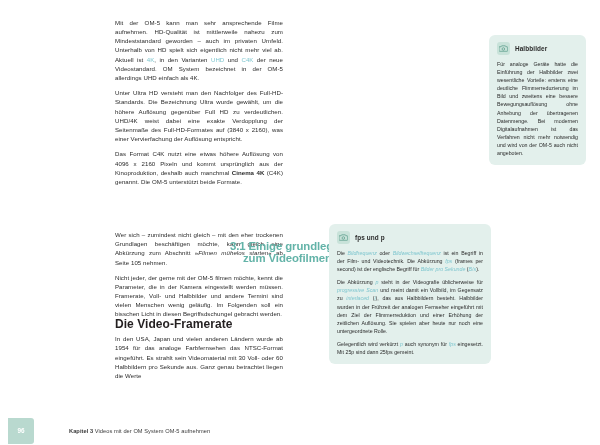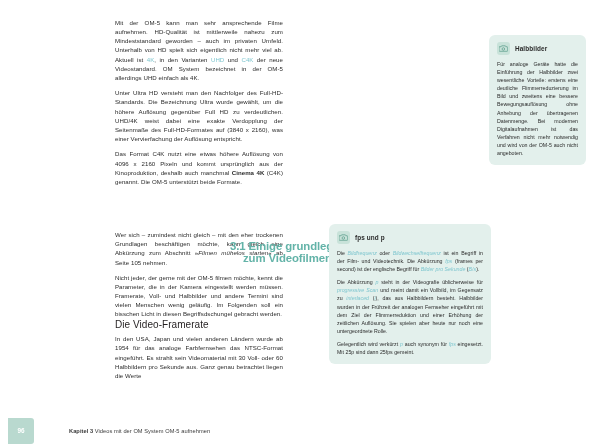--- a/index.html
+++ b/index.html
@@ -61,22 +61,22 @@
     width: 180px;
     font-size: 11.4px;
     line-height: 12.4px;
     font-weight: bold;
     color: #63b3a8;
     letter-spacing: -0.1px;
   }
   .h2 .ln2 { display: block; padding-left: 13px; }
 
   .h3 {
-    font-size: 10px;
-    font-weight: normal;
+    font-size: 12px;
+    font-weight: bold;
     color: #231f20;
     margin: 1px 0 5.5px 0;
     letter-spacing: 0.05px;
   }
 
   
   .infobox {
     position: absolute;
     background: #e3f0ec;
     border-radius: 6px;

